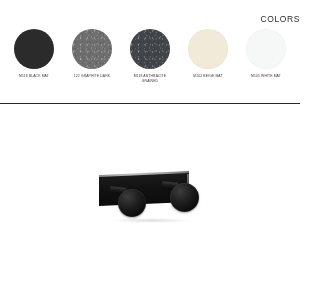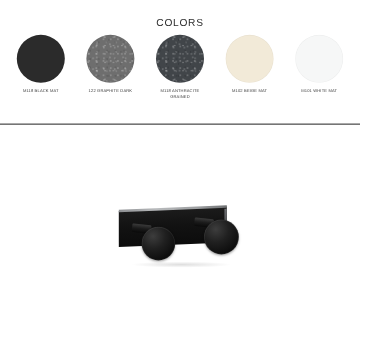--- a/index.html
+++ b/index.html
@@ -29,21 +29,21 @@
     top: 0;
     width: 300px;
     height: 103px;
   }
 
   .colors-title {
     position: absolute;
     top: 14px;
     left: 0;
     width: 300px;
-    text-align: center;
+    text-align: right;
     font-size: 8.5px;
     letter-spacing: 0.6px;
     color: #2e2e2e;
     font-weight: 400;
   }
 
   .swatch-row {
     position: absolute;
     top: 29px;
     left: 8px;

